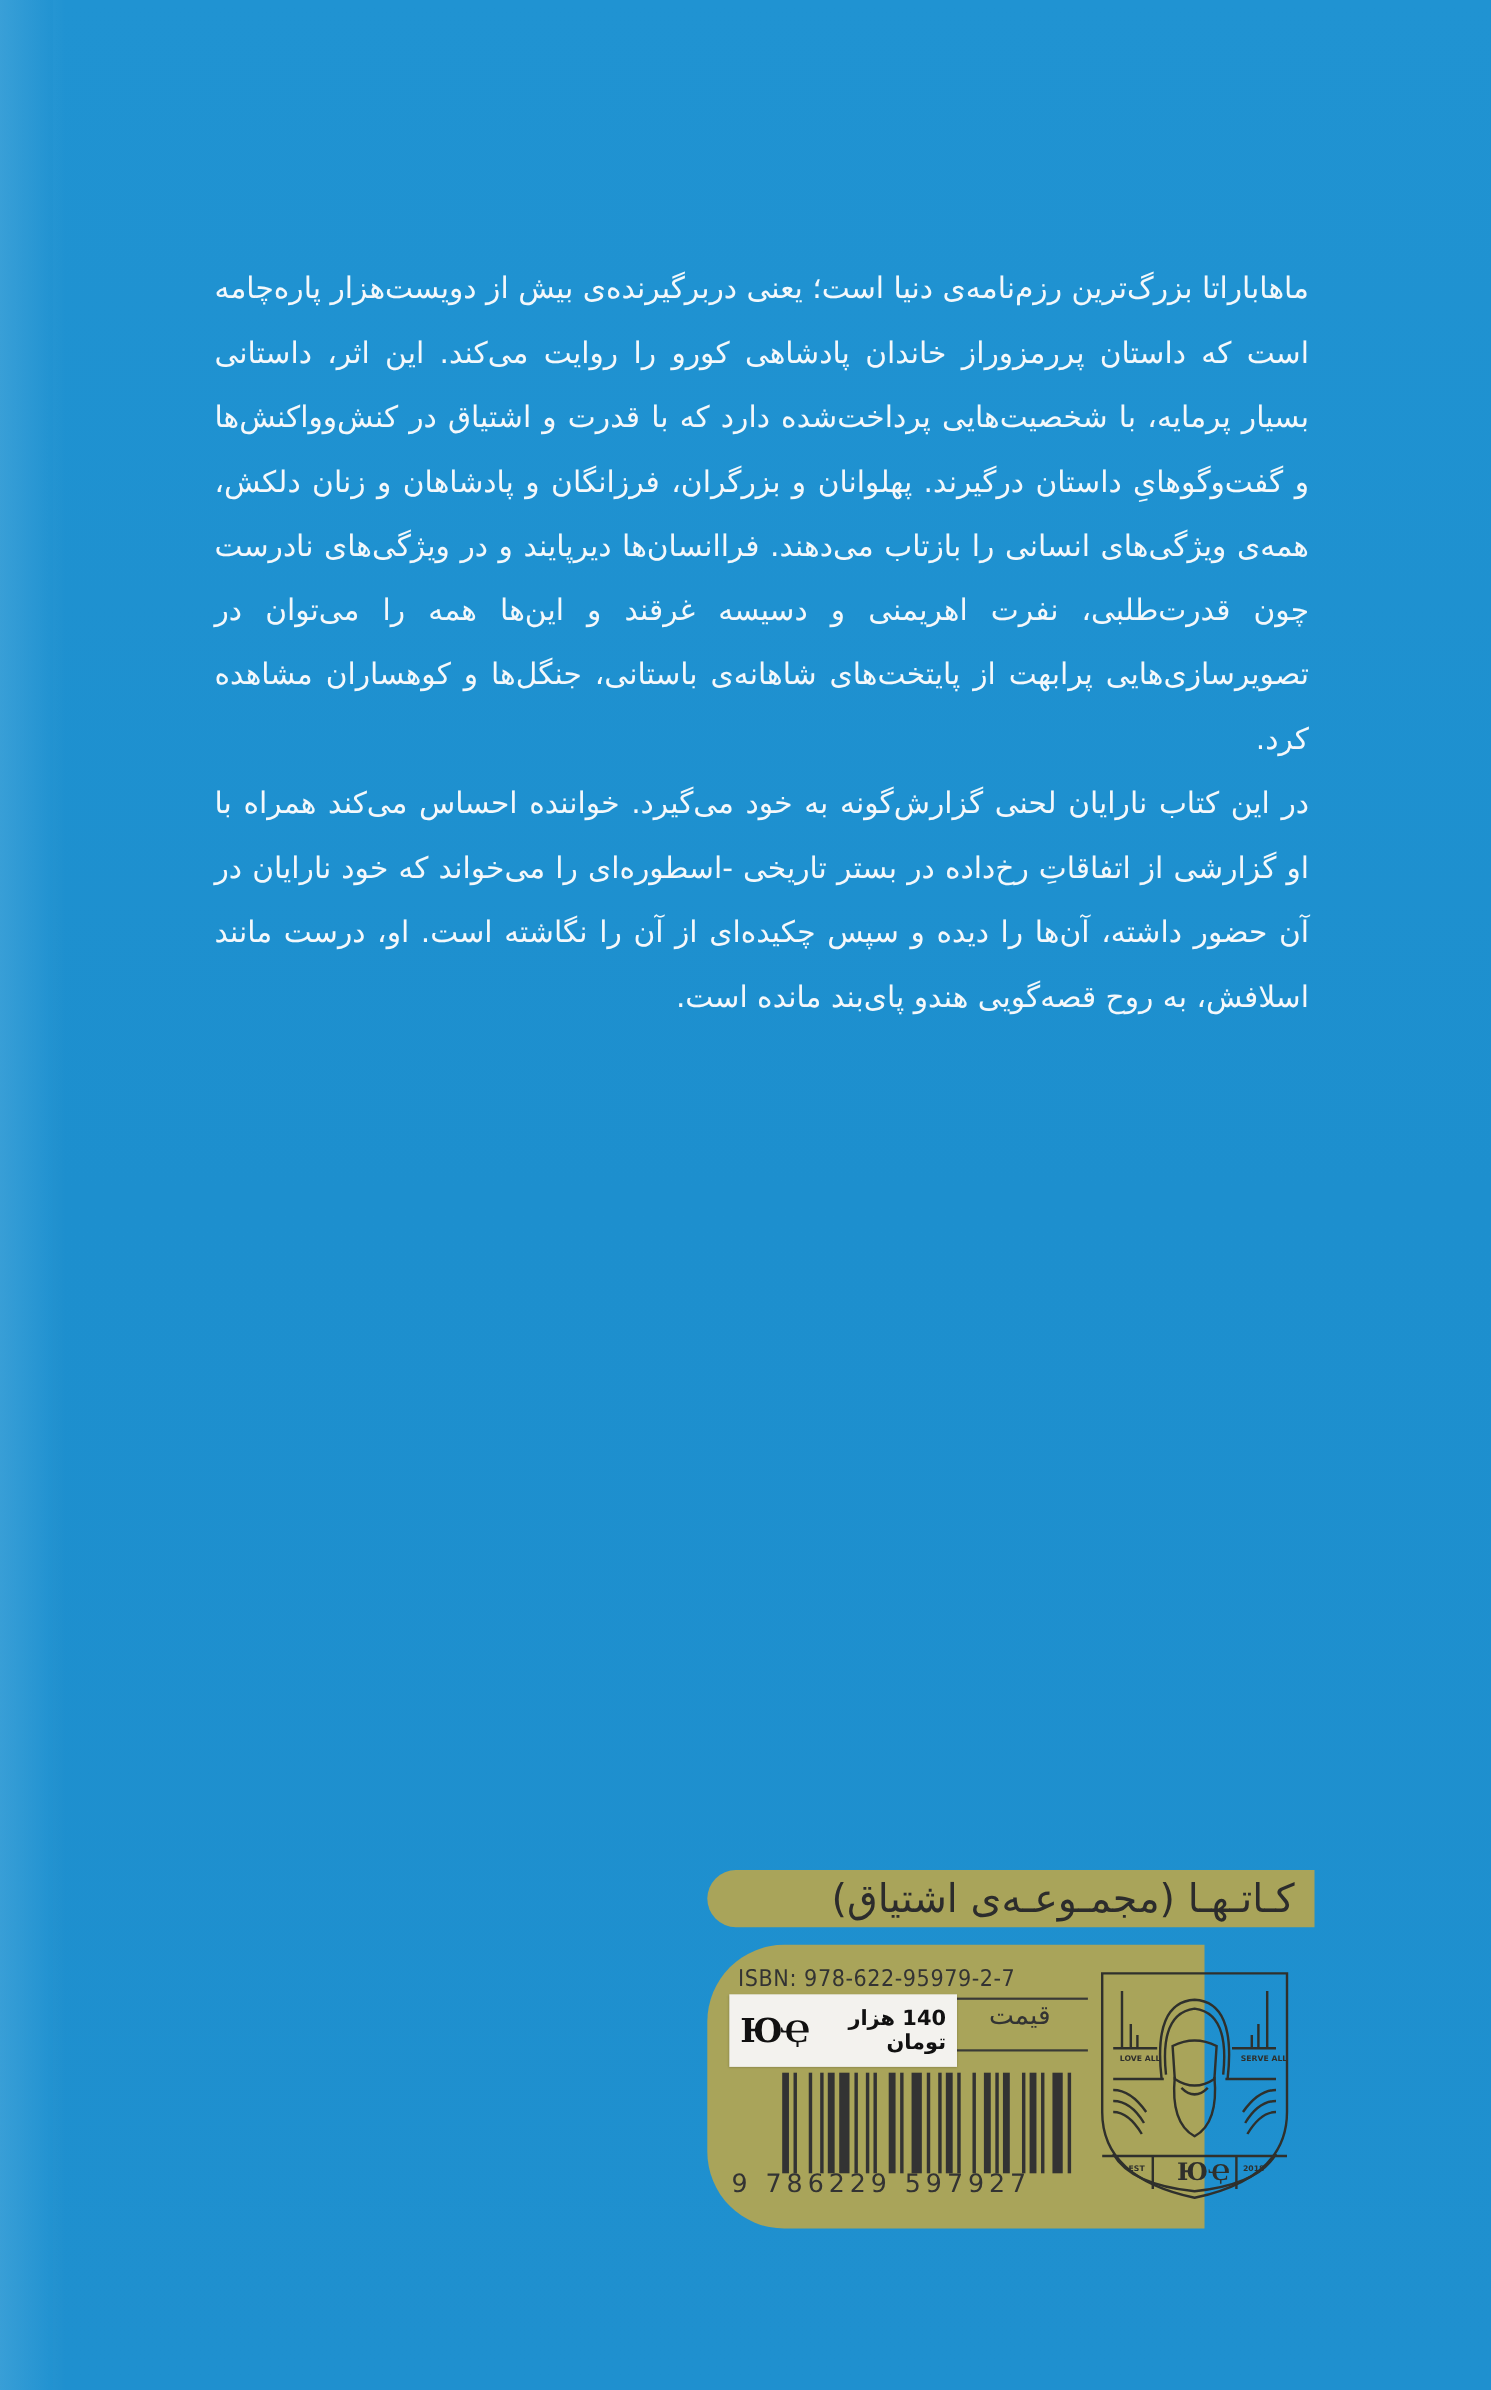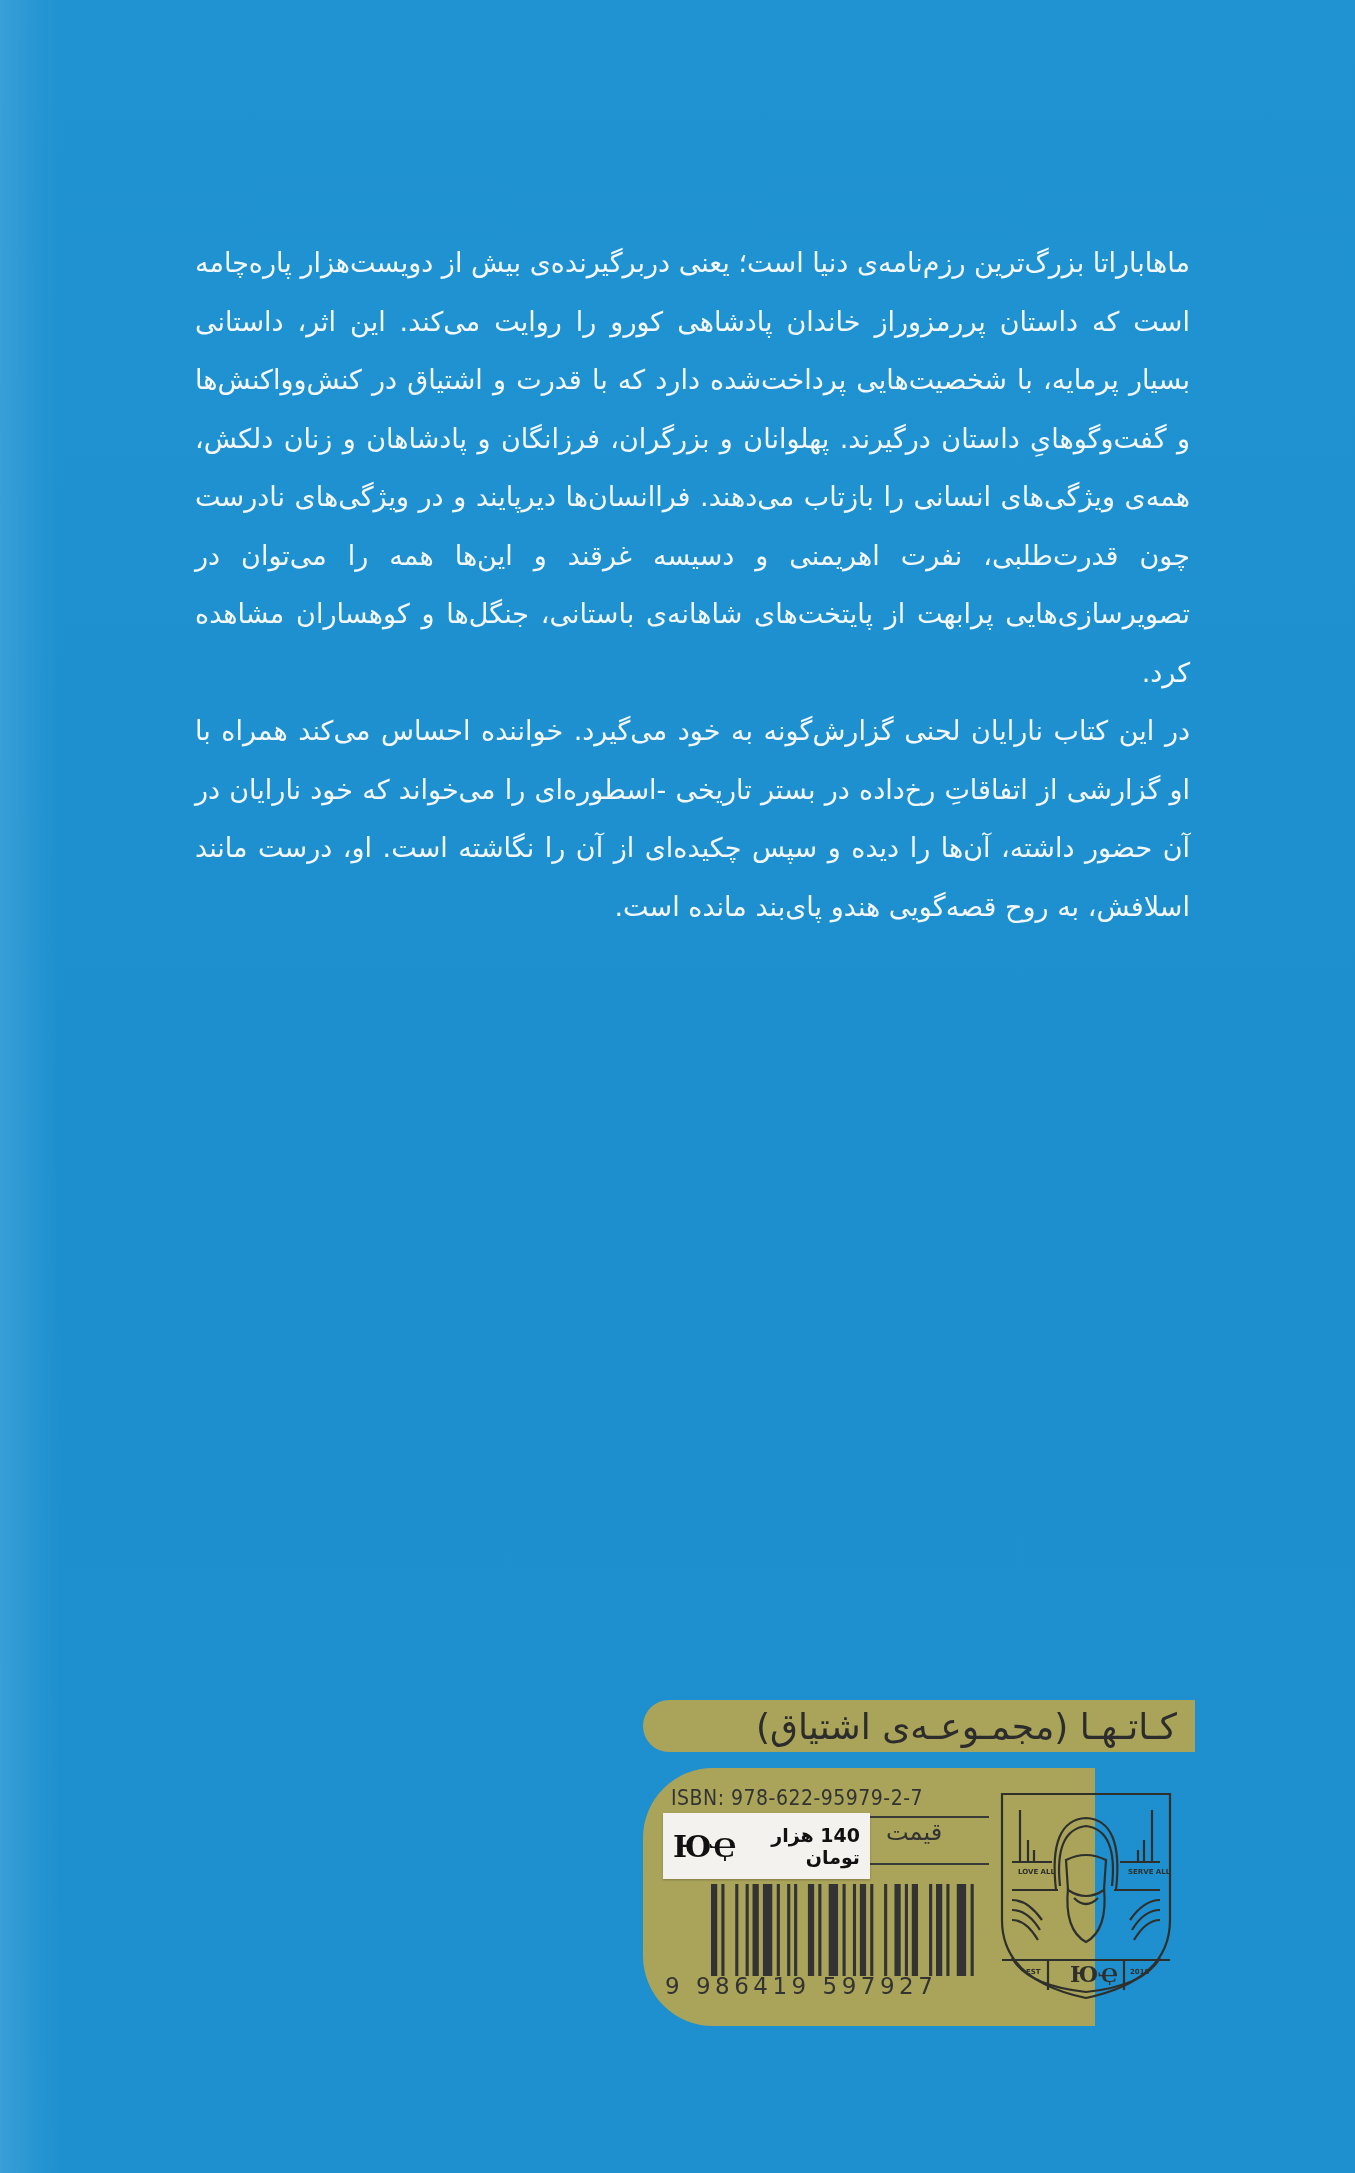--- a/index.html
+++ b/index.html
@@ -40,21 +40,21 @@
     background:#a9a45a;
     border-radius:70px 0 0 70px;
   }
   .isbn {
     position:absolute; left:28px; top:18px;
     font-family:"DejaVu Sans Condensed","DejaVu Sans", sans-serif;
     font-size:21px; color:#333; letter-spacing:0.5px;
   }
   .rule { position:absolute; left:28px; width:318px; height:2px; background:#3a3a36; }
   .price-label {
-    position:absolute; left:243px; top:50px; direction:rtl;
+    position:absolute; left:256px; top:50px; direction:rtl;
     font-size:24px; color:#333; letter-spacing:6px;text-align:center;
   }
   .sticker {
     position:absolute; left:20px; top:45px; width:207px; height:66px;
     background:#f3f2ee; box-shadow:0 1px 2px rgba(0,0,0,0.25);
     display:flex; align-items:center; justify-content:space-between;
     padding:0 10px; box-sizing:border-box;
   }
   .sticker-price { direction:rtl; font-size:19px; font-weight:bold; color:#111; }
   .sticker-logo { font-family:"DejaVu Serif", serif; font-size:30px; font-weight:bold; color:#111; letter-spacing:-2px; }
@@ -115,21 +115,21 @@
         <rect x="173.0769230769231" y="0" width="3.1153846153846154" height="92" fill="#333"></rect>
         <rect x="183.46153846153848" y="0" width="6.230769230769231" height="92" fill="#333"></rect>
         <rect x="193.84615384615387" y="0" width="3.1153846153846154" height="92" fill="#333"></rect>
         <rect x="200.76923076923077" y="0" width="6.230769230769231" height="92" fill="#333"></rect>
         <rect x="218.0769230769231" y="0" width="3.1153846153846154" height="92" fill="#333"></rect>
         <rect x="225" y="0" width="6.230769230769231" height="92" fill="#333"></rect>
         <rect x="235.3846153846154" y="0" width="3.1153846153846154" height="92" fill="#333"></rect>
         <rect x="245.76923076923077" y="0" width="9.346153846153847" height="92" fill="#333"></rect>
         <rect x="259.61538461538464" y="0" width="3.1153846153846154" height="92" fill="#333"></rect>
       </svg>
-    <div class="barcode-digits">9 986419 597927</div>
+    <div class="barcode-digits">9 786229 597927</div>
 
     <svg class="logo" viewBox="0 0 176 212">
       <g fill="none" stroke="#2f302c" stroke-width="2.2">
         <path d="M4 4 H172 V130 Q172 190 88 208 Q4 190 4 130 Z"></path>
         <path d="M14 168 Q30 196 88 202 Q146 196 162 168"></path>
         <line x1="4" y1="170" x2="172" y2="170"></line>
         <line x1="50" y1="170" x2="50" y2="200"></line>
         <line x1="126" y1="170" x2="126" y2="200"></line>
         <line x1="22" y1="20" x2="22" y2="72"></line>
         <line x1="30" y1="50" x2="30" y2="72"></line>

